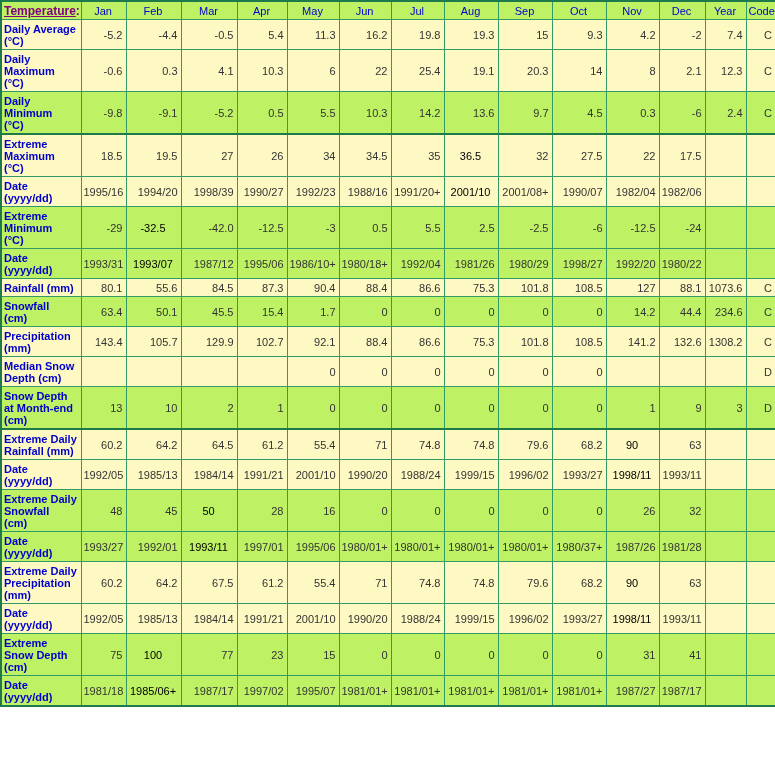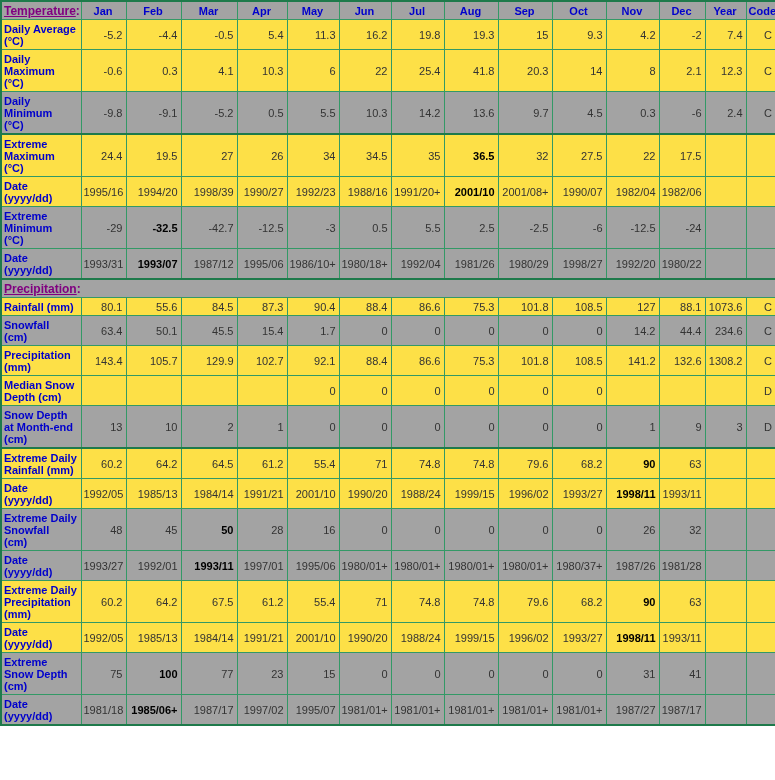--- a/index.html
+++ b/index.html
@@ -11,43 +11,43 @@
     border:2px solid #1e7a4b;
   }
   table.climate th, table.climate td {
     border:1px solid #339966;
     font-size:11px;
     line-height:12px;
     padding:3px 3px 2px 2px;
     vertical-align:middle;
     overflow:hidden;
   }
-  tr.white { background:#fde047; }
-  tr.green { background:#a3a3a3;margin-top:24px; }
+  tr.white { background:#fef9c3; }
+  tr.green { background:#bef264;margin-top:24px; }
   tr.thick th, tr.thick td { border-top:2px solid #1e7a4b; }
   th.corner { text-align:left; padding-left:3px; white-space:nowrap; }
   th.month {
     color:#0000cc;
-    font-weight:bold;
+    font-weight:normal;
     text-align:center;
     font-size:11px;
   }
   td.label {
     color:#0000cc;
     font-weight:bold;
     text-align:left;
     white-space:pre-line;
     padding-left:3px;
   }
   td.num {
     text-align:right;
     color:#333333;
     white-space:nowrap;
   }
-  td.num.bold { font-weight:bold; color:#000000; }
+  td.num.bold { font-weight:normal; color:#000000;text-align:center; }
   td.section-cell { text-align:left; padding-left:3px; }
   .section-link {
     color:#800080;
     font-weight:bold;
     font-size:12px;
     text-decoration:underline;
     cursor:pointer;
   }
   .section-colon {
     color:#800080;
@@ -116,21 +116,21 @@
         <td class="label">Daily
 Maximum
 (°C)</td>
         <td class="num">-0.6</td>
         <td class="num">0.3</td>
         <td class="num">4.1</td>
         <td class="num">10.3</td>
         <td class="num">6</td>
         <td class="num">22</td>
         <td class="num">25.4</td>
-        <td class="num">41.8</td>
+        <td class="num">19.1</td>
         <td class="num">20.3</td>
         <td class="num">14</td>
         <td class="num">8</td>
         <td class="num">2.1</td>
         <td class="num">12.3</td>
         <td class="num">C</td>
       </tr>
       <tr class="green">
         <td class="label">Daily
 Minimum
@@ -147,21 +147,21 @@
         <td class="num">4.5</td>
         <td class="num">0.3</td>
         <td class="num">-6</td>
         <td class="num">2.4</td>
         <td class="num">C</td>
       </tr>
       <tr class="white thick">
         <td class="label">Extreme
 Maximum
 (°C)</td>
-        <td class="num">24.4</td>
+        <td class="num">18.5</td>
         <td class="num">19.5</td>
         <td class="num">27</td>
         <td class="num">26</td>
         <td class="num">34</td>
         <td class="num">34.5</td>
         <td class="num">35</td>
         <td class="num bold">36.5</td>
         <td class="num">32</td>
         <td class="num">27.5</td>
         <td class="num">22</td>
@@ -186,21 +186,21 @@
         <td class="num">1982/06</td>
         <td class="num"></td>
         <td class="num"></td>
       </tr>
       <tr class="green">
         <td class="label">Extreme
 Minimum
 (°C)</td>
         <td class="num">-29</td>
         <td class="num bold">-32.5</td>
-        <td class="num">-42.7</td>
+        <td class="num">-42.0</td>
         <td class="num">-12.5</td>
         <td class="num">-3</td>
         <td class="num">0.5</td>
         <td class="num">5.5</td>
         <td class="num">2.5</td>
         <td class="num">-2.5</td>
         <td class="num">-6</td>
         <td class="num">-12.5</td>
         <td class="num">-24</td>
         <td class="num"></td>
@@ -216,23 +216,20 @@
         <td class="num">1986/10+</td>
         <td class="num">1980/18+</td>
         <td class="num">1992/04</td>
         <td class="num">1981/26</td>
         <td class="num">1980/29</td>
         <td class="num">1998/27</td>
         <td class="num">1992/20</td>
         <td class="num">1980/22</td>
         <td class="num"></td>
         <td class="num"></td>
-      </tr>
-      <tr class="green thick">
-        <td class="section-cell" colspan="15"><span class="section-link">Precipitation</span><span class="section-colon">:</span></td>
       </tr>
       <tr class="white">
         <td class="label">Rainfall (mm)</td>
         <td class="num">80.1</td>
         <td class="num">55.6</td>
         <td class="num">84.5</td>
         <td class="num">87.3</td>
         <td class="num">90.4</td>
         <td class="num">88.4</td>
         <td class="num">86.6</td>

